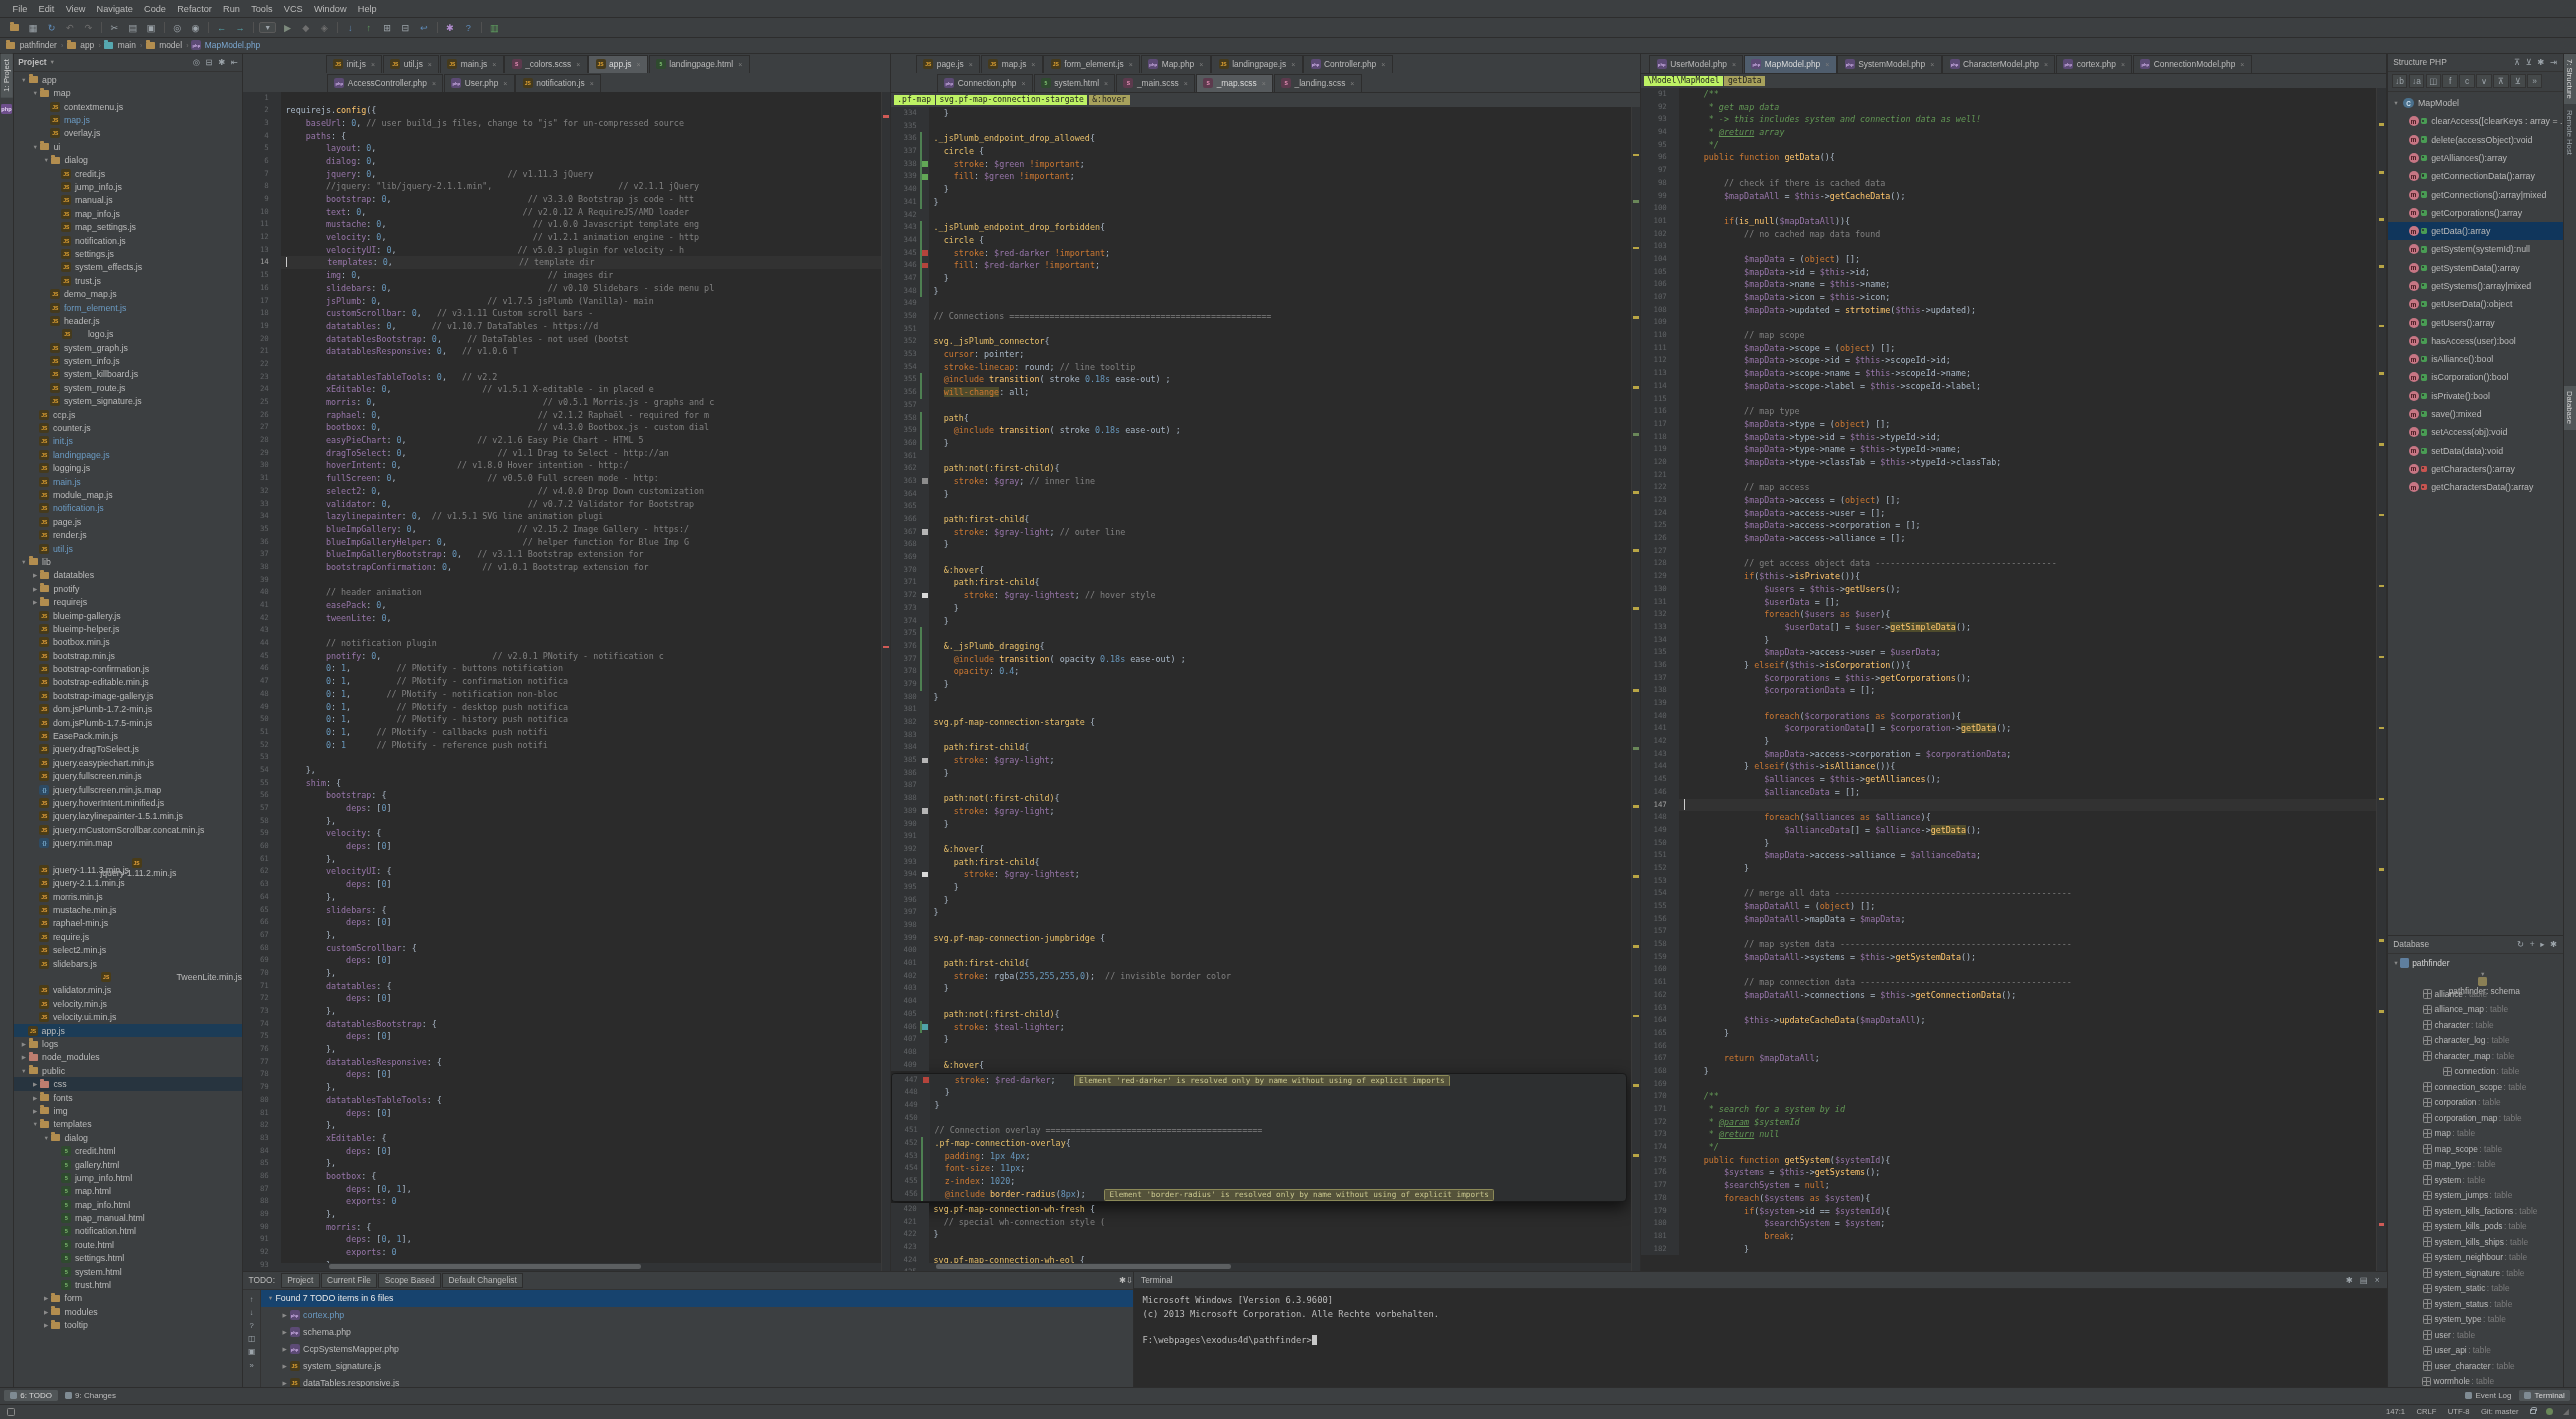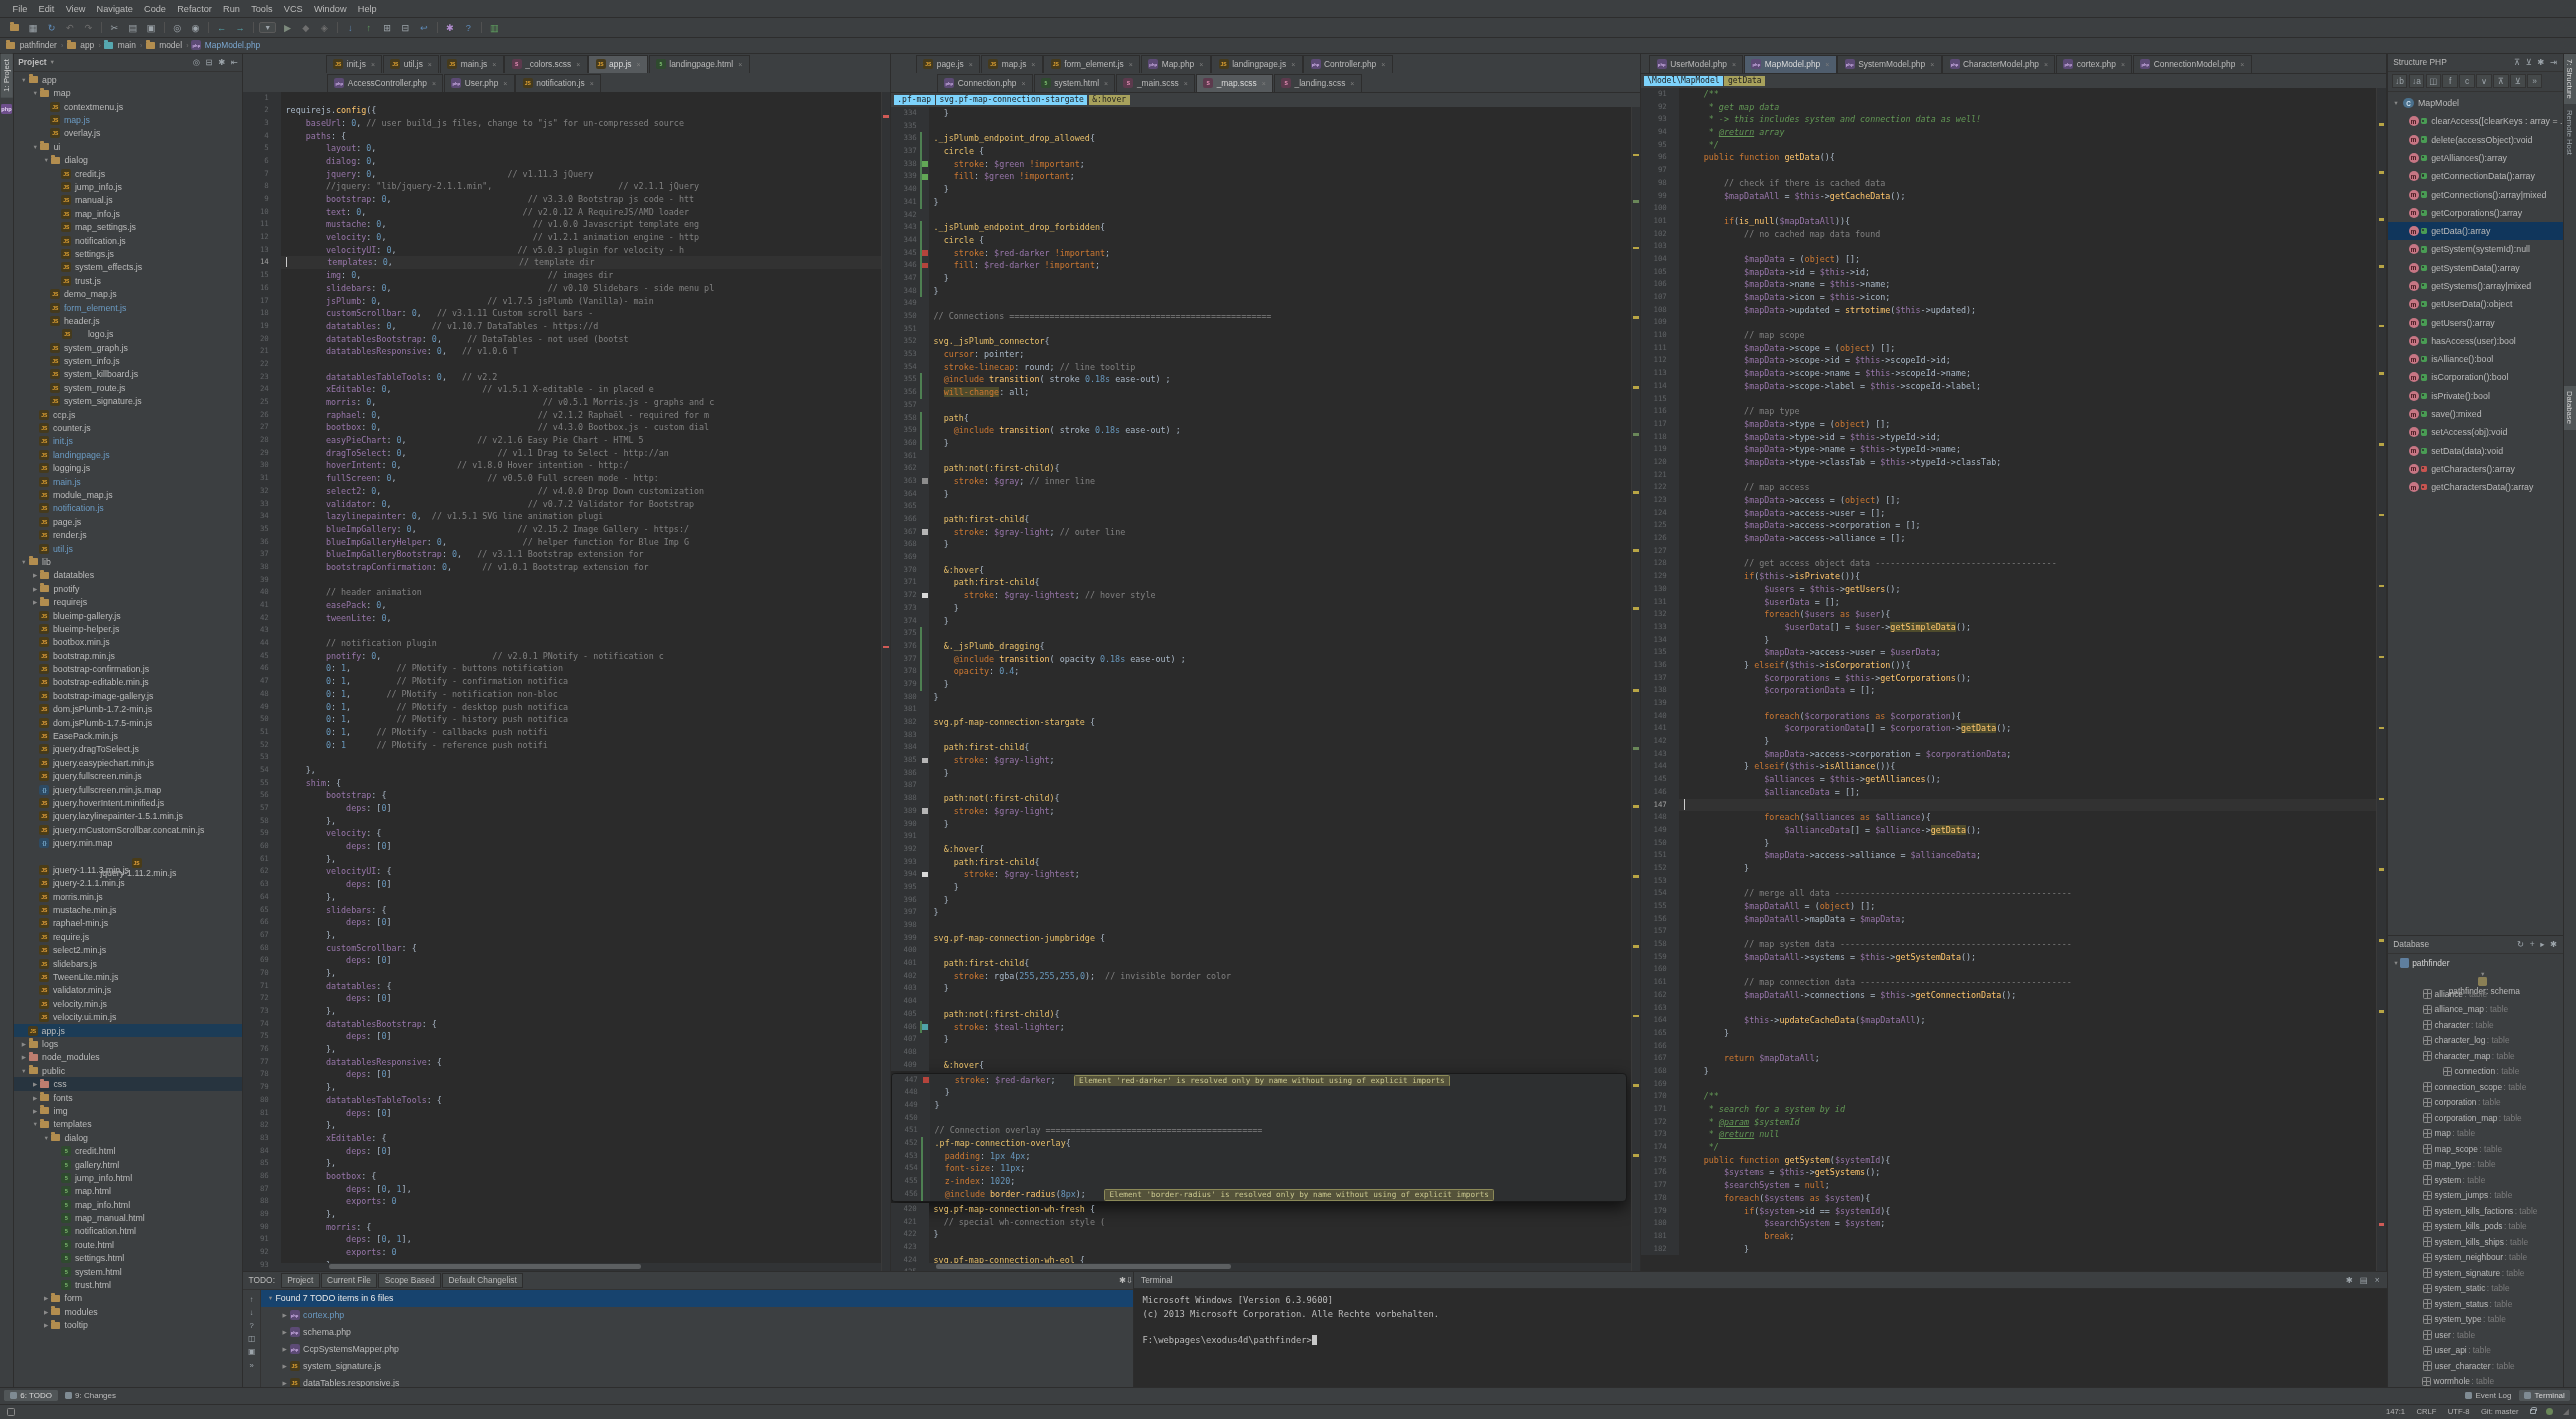--- a/index.html
+++ b/index.html
@@ -52,21 +52,21 @@
   .egroups{height:1217px;display:flex;min-height:0;flex:0 0 auto}
   .egroup{display:flex;flex-direction:column;border-right:0.7px solid #2d2d2d;min-width:0;position:relative;background:#2b2b2b}
   .eg1{flex:0 0 648px}.eg2{flex:0 0 750px}.eg3{flex:1}
   .tabsrow{height:19px;background:#3c3f41;display:flex;align-items:flex-end;flex:0 0 auto}
   .tab{height:17.6px;display:flex;align-items:center;padding:0 6.3px;background:#3c3f41;border:0.7px solid #2d2d2d;border-bottom:none;margin-right:0.7px;font-size:8.4px;color:#bbb;cursor:default;white-space:nowrap}
   .tab .ficon{margin-right:3.5px}
   .tab .x{margin-left:5px;color:#7d7d7d;font-size:7px}
   .tab.sel{background:#565a5d;color:#dadada}
   .tab.selblue{background:#4f5d6d;color:#dadada}
   .chips{height:15.5px;background:#3c3f41;border-top:0.7px solid #2d2d2d;display:flex;align-items:center;padding-left:2.8px;flex:0 0 auto;font-family:"DejaVu Sans Mono",monospace;font-size:8px}
-  .chip{background:#7dd3fc;color:#1f1f1f;padding:0.7px 3.5px;margin-right:1.4px}
+  .chip{background:#bef264;color:#1f1f1f;padding:0.7px 3.5px;margin-right:1.4px}
   .chip.olive{background:#a7a15c}
   .codearea{flex:1;overflow:hidden;position:relative;padding-right:9.2px}
   .crow{display:flex;height:12.7px;line-height:12.7px;font-family:"DejaVu Sans Mono",monospace;font-size:8.4px;white-space:pre}
   .cnum{flex:0 0 30px;background:#313335;color:#606366;text-align:right;padding-right:4.2px;font-size:7.4px;position:relative}
   .cnum.chg::after{content:'';position:absolute;right:-0.7px;top:0;bottom:0;width:2.1px;background:#4e8052}
   .swc{flex:0 0 8.4px;background:#313335;display:flex;align-items:center;justify-content:center}
   .swc i{width:5.6px;height:5.6px;display:block}
   .ctext{flex:1;padding-left:4.2px;color:#a9b7c6;overflow:hidden}
   .crow.cl .ctext{background:#323232}
   .crow.cl .cnum{color:#a0a0a0}
@@ -571,21 +571,21 @@
           <div class="trow" style="padding-left: 17px;">
             <span class="arr"></span>
             <span class="ficon fi-m">JS</span>
             <span class="lbl">select2.min.js</span>
           </div>
           <div class="trow" style="padding-left: 17px;">
             <span class="arr"></span>
             <span class="ficon fi-j">JS</span>
             <span class="lbl">slidebars.js</span>
           </div>
-          <div class="trow" style="padding-left: 17px;">
+          <div class="trow" style="padding-left: 17px; justify-content: space-between;">
             <span class="arr"></span>
             <span class="ficon fi-m">JS</span>
             <span class="lbl">TweenLite.min.js</span>
           </div>
           <div class="trow" style="padding-left: 17px;">
             <span class="arr"></span>
             <span class="ficon fi-m">JS</span>
             <span class="lbl">validator.min.js</span>
           </div>
           <div class="trow" style="padding-left: 17px;">

